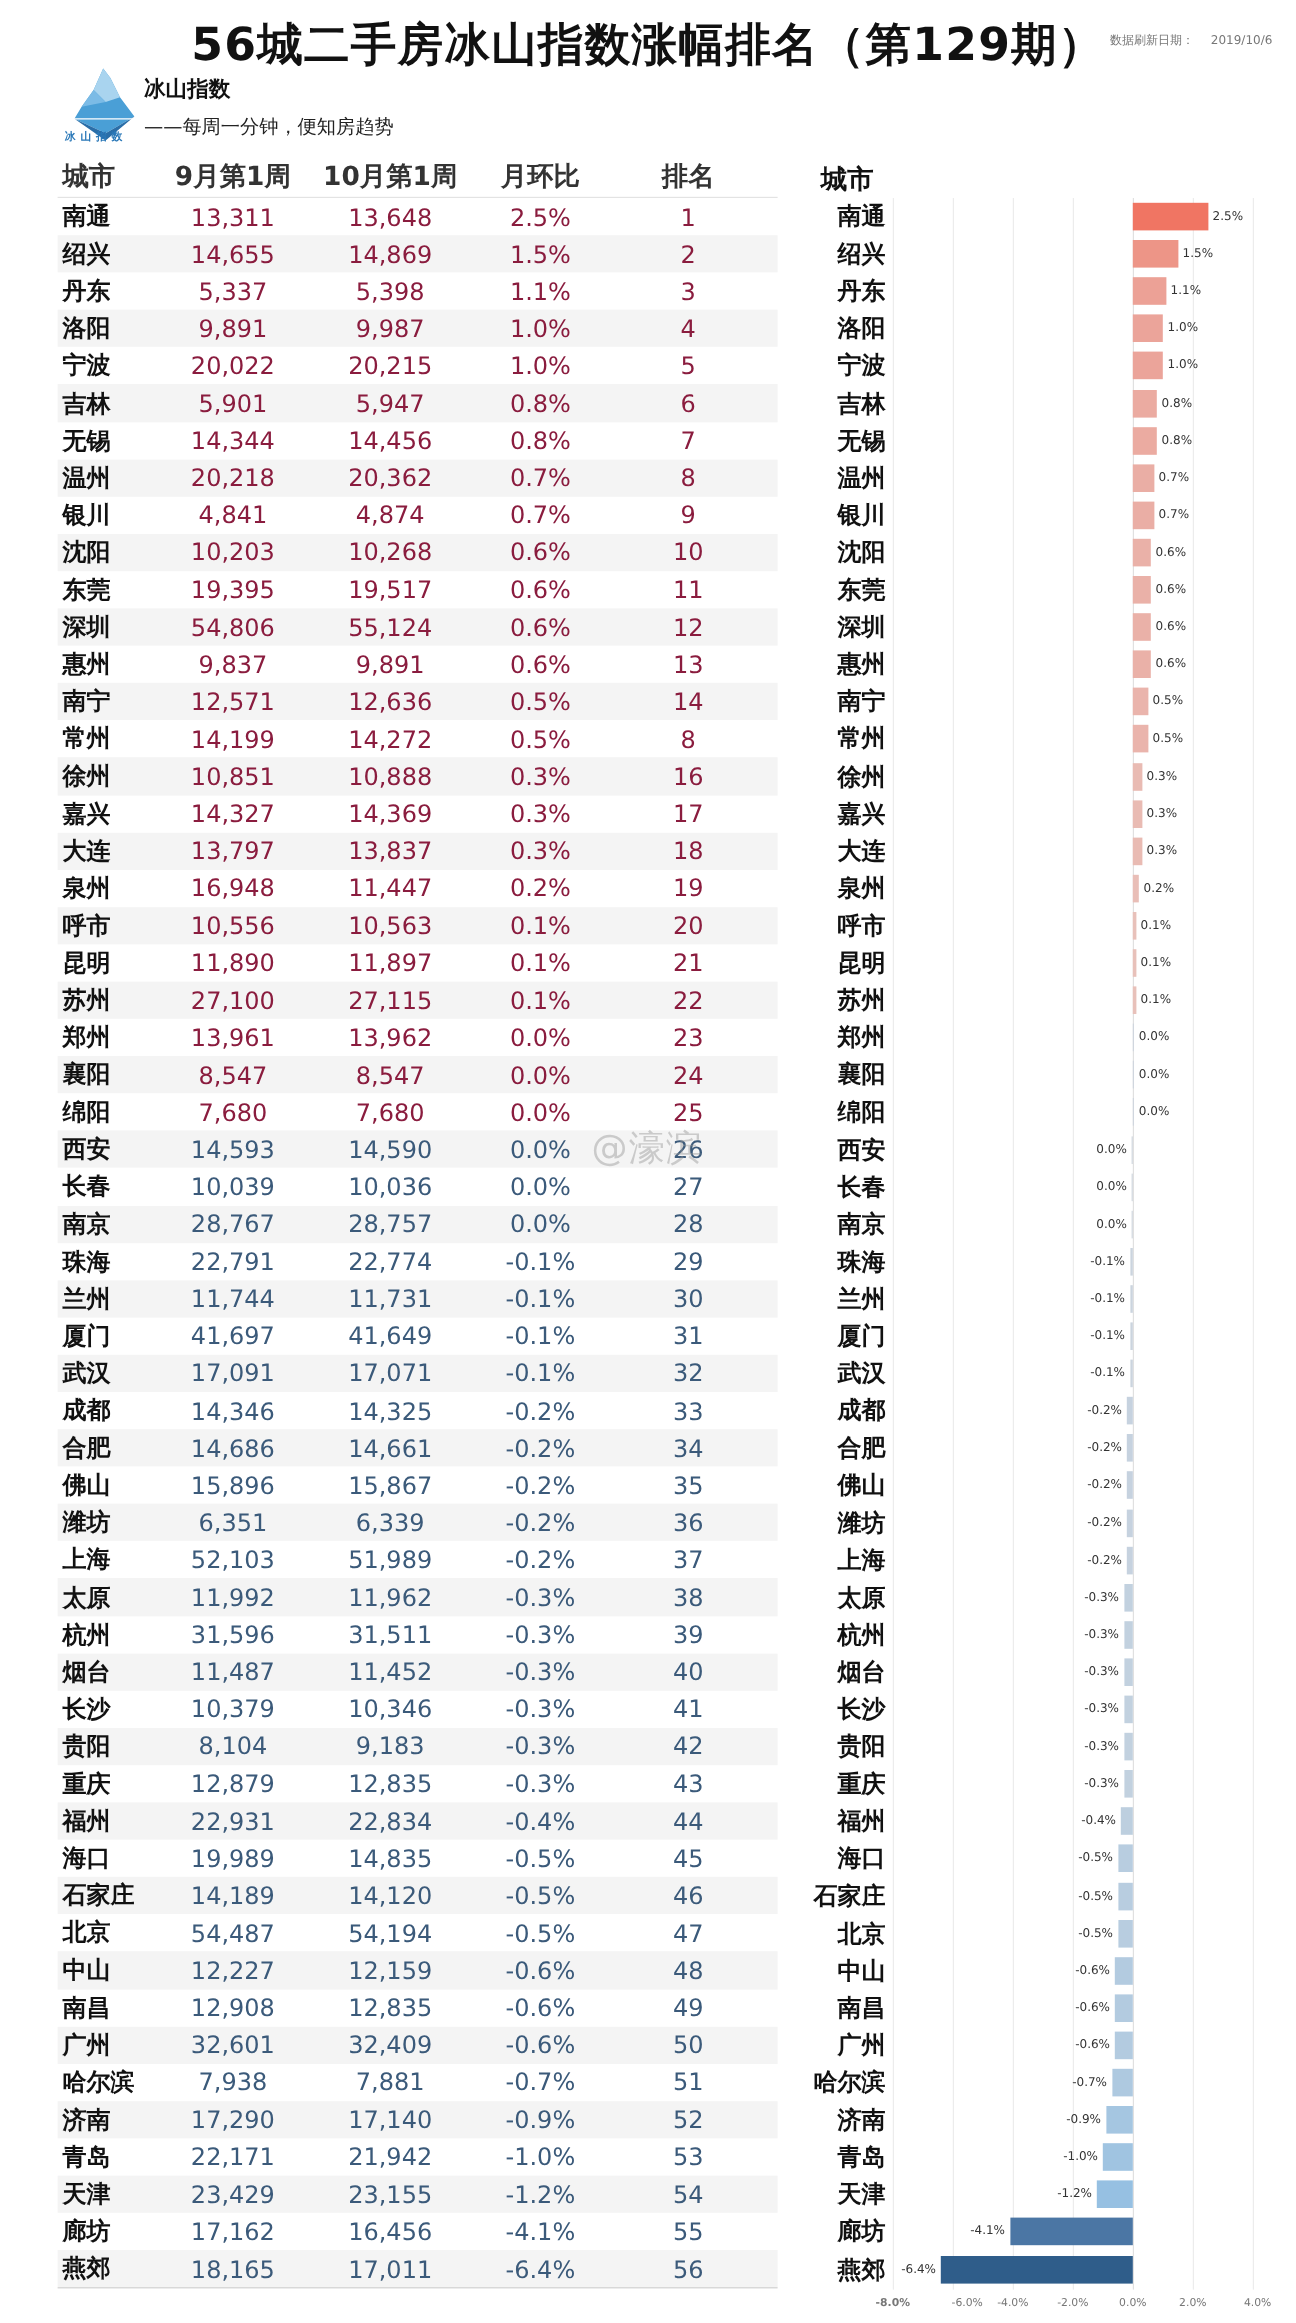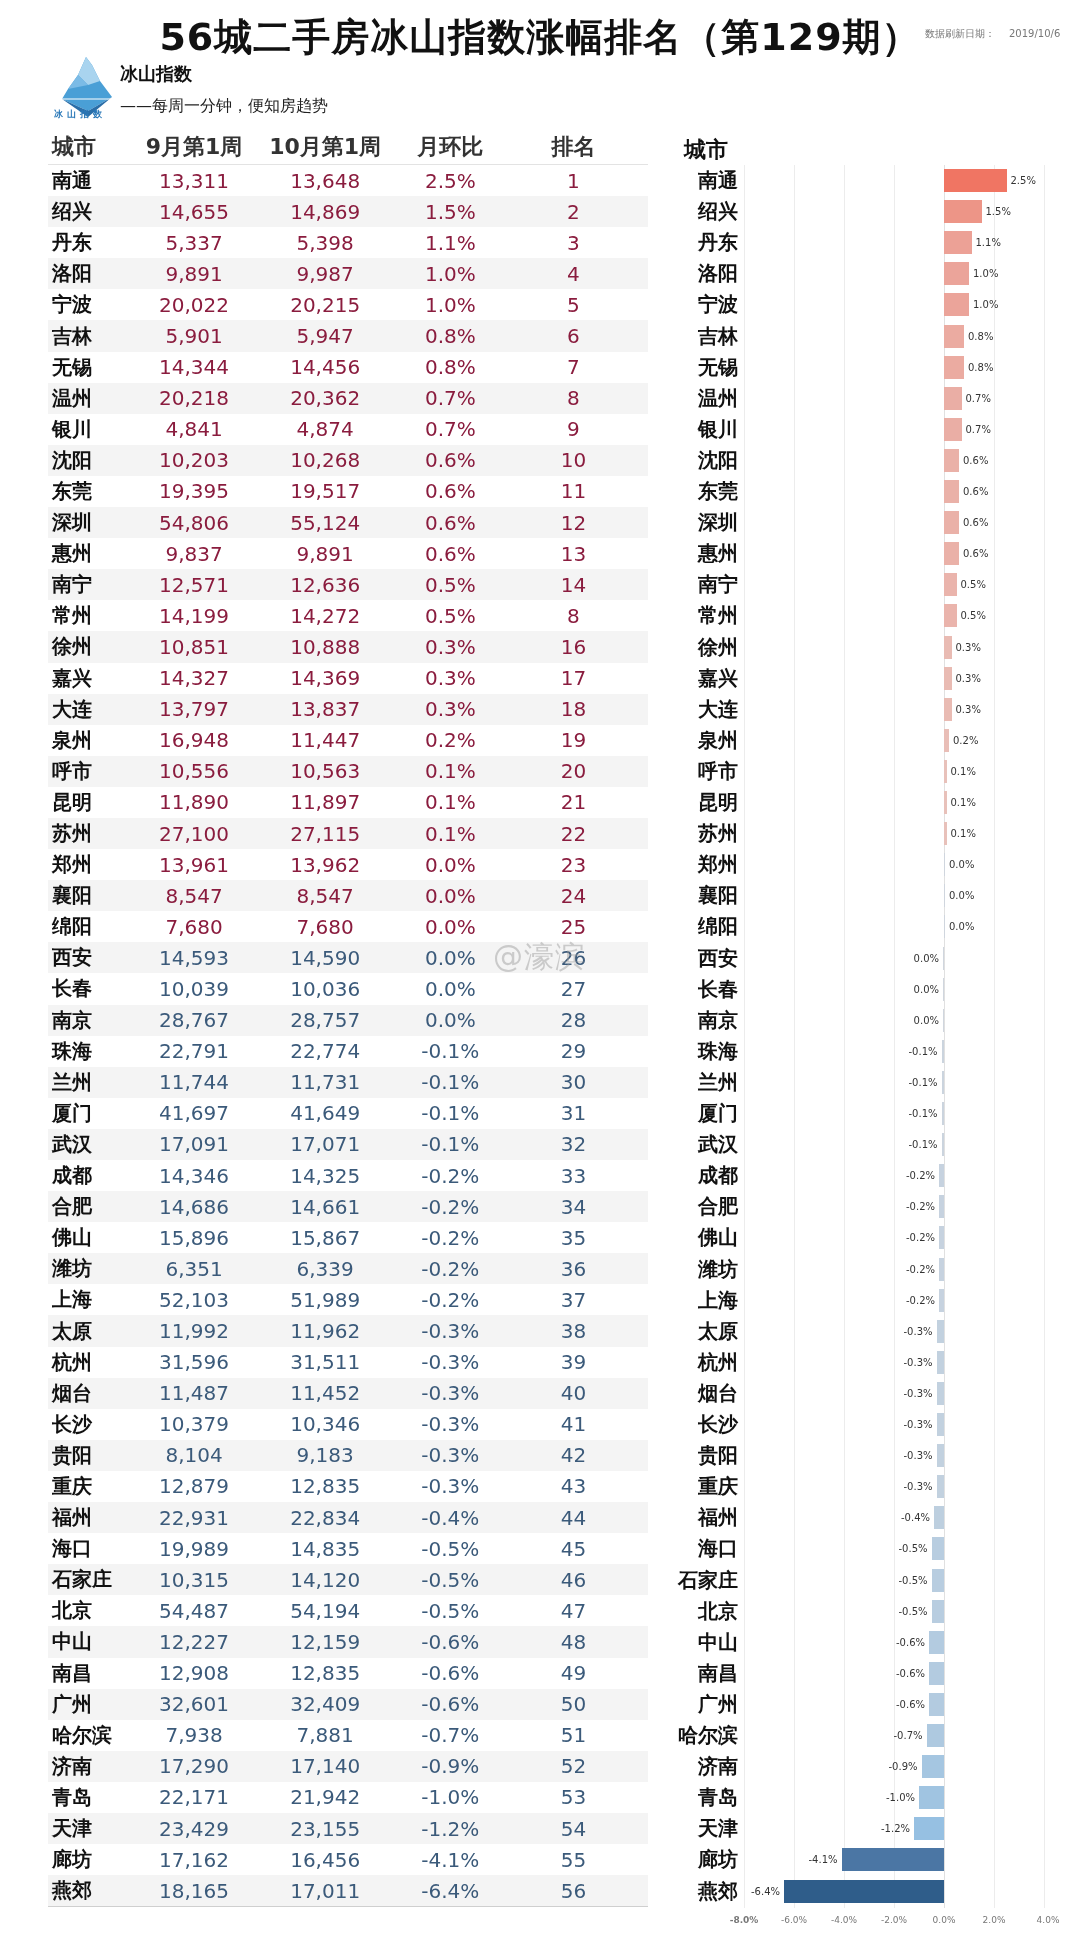--- a/index.html
+++ b/index.html
@@ -380,21 +380,21 @@
       </div>
       <div class="row">
         <div class="c-city">海口</div>
         <div class="c-sep neg">19,989</div>
         <div class="c-oct neg">14,835</div>
         <div class="c-mom neg">-0.5%</div>
         <div class="c-rank neg">45</div>
       </div>
       <div class="row alt">
         <div class="c-city">石家庄</div>
-        <div class="c-sep neg">10,315</div>
+        <div class="c-sep neg">14,189</div>
         <div class="c-oct neg">14,120</div>
         <div class="c-mom neg">-0.5%</div>
         <div class="c-rank neg">46</div>
       </div>
       <div class="row">
         <div class="c-city">北京</div>
         <div class="c-sep neg">54,487</div>
         <div class="c-oct neg">54,194</div>
         <div class="c-mom neg">-0.5%</div>
         <div class="c-rank neg">47</div>
@@ -751,19 +751,19 @@
       <div class="clabel">廊坊</div>
       <div class="bar" style="width: 102.5px; left: 181.5px; background: rgb(75, 118, 164);"></div>
       <div class="blabel" style="right: 242.5px;">-4.1%</div>
     </div>
     <div class="crow" style="top: 1710.5px;">
       <div class="clabel">燕郊</div>
       <div class="bar" style="width: 160px; left: 124px; background: rgb(47, 93, 138);"></div>
       <div class="blabel" style="right: 300px;">-6.4%</div>
     </div>
     <div class="tick" style="left: 84px; font-weight: bold;">-8.0%</div>
-    <div class="tick" style="left: 134px;">-6.0%</div>
+    <div class="tick" style="left: 146px;">-6.0%</div>
     <div class="tick" style="left: 184px;">-4.0%</div>
     <div class="tick" style="left: 234px;">-2.0%</div>
     <div class="tick" style="left: 284px;">0.0%</div>
     <div class="tick" style="left: 334px;">2.0%</div>
     <div class="tick" style="left: 388px;">4.0%</div>
   </div>
 
 </body></html>

